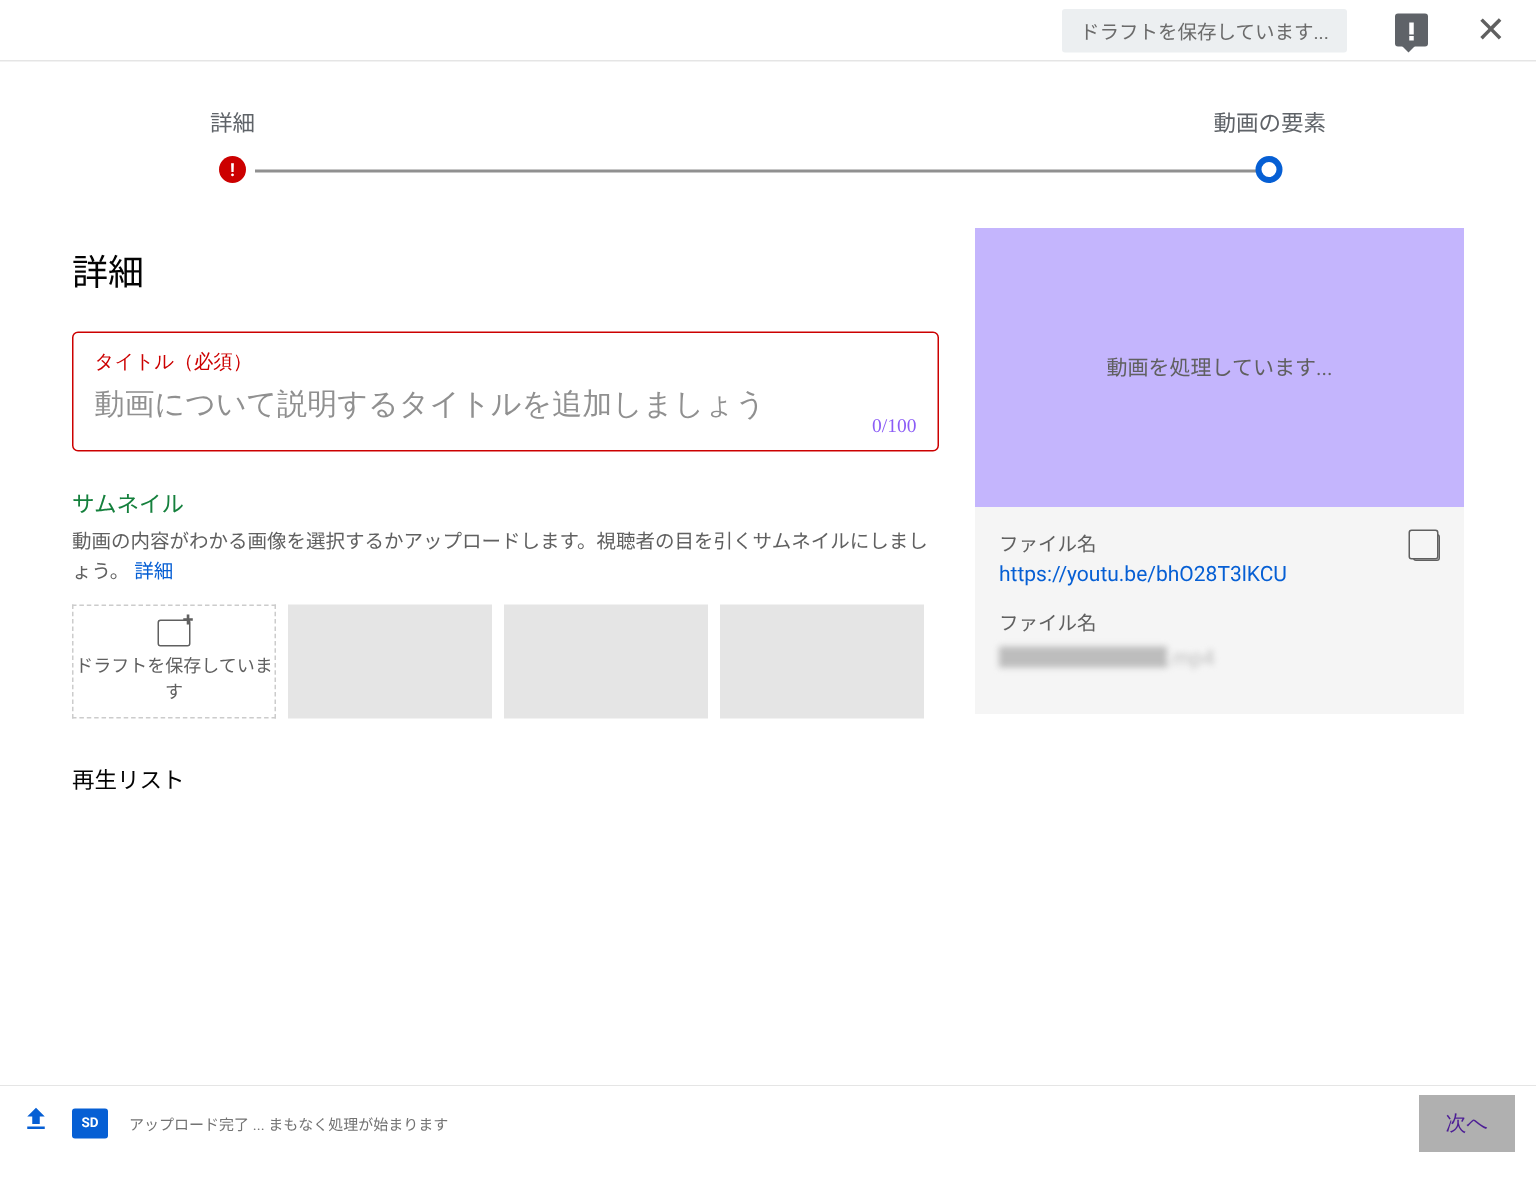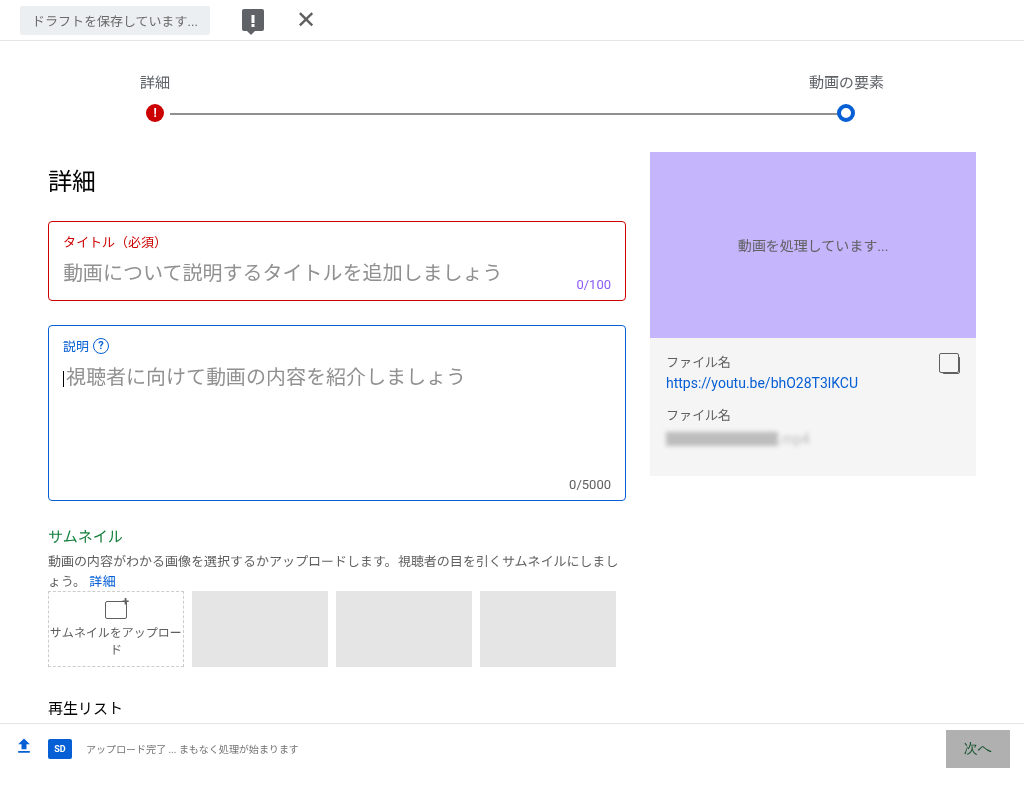--- a/index.html
+++ b/index.html
@@ -1,70 +1,70 @@
 <!DOCTYPE html>
 <html><head>
   <meta charset="utf-8">
   <style>
     * { box-sizing: border-box; margin: 0; padding: 0; }
     body { font-family: 'Roboto', 'Noto Sans JP', Arial, sans-serif; background: #fff; color: #0d0d0d; width: 1024px; }
-    .top-bar { height: 40px; display: flex; align-items: center; padding: 0 20px; gap: 32px; }
+    .top-bar { height: 40px; display: flex; align-items: center; justify-content: flex-end; padding: 0 20px; gap: 32px; }
     .draft-badge { background: #eceff1; color: #6b6b6b; font-size: 13px; padding: 5px 12px; border-radius: 2px; }
     .feedback-icon { width: 22px; height: 22px; background: #5f6368; position: relative; border-radius: 2px; }
     .feedback-icon::after { content: ''; position: absolute; bottom: -4px; left: 4px; border-left: 5px solid transparent; border-right: 5px solid transparent; border-top: 5px solid #5f6368; }
     .feedback-dot { position: absolute; top: 6px; left: 50%; transform: translateX(-50%); width: 3px; height: 8px; background: #fff; }
     .feedback-dot::after { content:''; position:absolute; top:9px; left:0; width:3px; height:3px; background:#fff; }
     .close-icon { font-size: 24px; color: #606060; cursor: pointer; font-weight: 300; }
     .divider { height: 1px; background: #e5e5e5; }
     .stepper { display: flex; align-items: center; justify-content: space-between; padding: 30px 140px 30px 140px; position: relative; }
     .step { display: flex; flex-direction: column; align-items: center; position: relative; z-index: 2; }
     .step-label { font-size: 15px; color: #5f6368; margin-bottom: 12px; }
     .step-dot { width: 18px; height: 18px; border-radius: 50%; background: #fff; border: 4px solid #065fd4; }
     .step-dot.error { background: #cc0000; border: none; display: flex; align-items: center; justify-content: center; color: #fff; font-size: 12px; font-weight: bold; }
     .step-line { position: absolute; top: 72px; left: 170px; right: 180px; height: 2px; background: #909090; z-index: 1; }
     .highlight-box { border: 4px solid #ff0000; padding: 0 26px 18px 26px; }
     .content { display: flex; padding: 0 48px; gap: 24px; }
     .left { flex: 1; }
     .right { width: 326px; flex-shrink: 0; }
     .section-title { font-size: 24px; font-weight: 400; color: #030303; margin-bottom: 24px; margin-top: 10px; }
     .field { border: 1px solid #ccc; border-radius: 4px; padding: 10px 14px; margin-bottom: 24px; position: relative; }
-    .field.error { border-color: #cc0000; }
+    .field.error { border-color: #cc0000; font-family: Liberation Serif, serif; }
     .field.focused { border-color: #065fd4; }
     .field-label { font-size: 13px; display: block; margin-bottom: 6px; display:flex; align-items:center; gap:4px;}
     .field.error .field-label { color: #cc0000; }
     .field.focused .field-label { color: #065fd4; }
     .field-placeholder { font-size: 20px; color: #909090; }
     .field-counter { position: absolute; bottom: 8px; right: 14px; font-size: 13px; color: #606060; }
     .field.error .field-counter { color: #8b5cf6; }
     .title-field { height: 80px; }
     .desc-field { height: 176px; }
     .helpcircle { width:16px; height:16px; border:1.5px solid #065fd4; border-radius:50%; display:inline-flex; align-items:center; justify-content:center; color:#065fd4; font-size:11px; font-weight:bold;}
     .preview { background: #c4b5fd; height: 186px; display: flex; align-items: center; justify-content: center; color: #606060; font-size: 14px; }
     .preview-info { background: #f5f5f5; padding: 14px 16px; }
     .info-label { font-size: 13px; color: #606060; margin-bottom: 4px; }
     .info-value { font-size: 14px; margin-bottom: 14px; }
     .link-val { color: #065fd4; }
     .blurred { color:#bdbdbd; filter: blur(2px); }
     .copy-row { display:flex; justify-content:space-between; align-items:flex-start; }
     .copy-icon { width:18px; height:18px; border:1.5px solid #606060; border-radius:2px; position:relative; margin-top:4px; cursor:pointer;}
     .copy-icon::before { content:''; position:absolute; top:-4px; left:-4px; width:18px; height:18px; border:1.5px solid #606060; border-radius:2px; background:#f5f5f5;}
     .sub-title { font-size: 15px; color: #15803d; margin-bottom: 6px; }
-    .sub-desc { font-size: 13px; color: #606060; line-height: 1.5; }
+    .sub-desc { font-size: 13px; color: #606060; line-height: 1.5; margin-bottom: 12px; }
     .detail-link { color: #065fd4; }
     .thumb-row { display: flex; gap: 8px; }
     .thumb-upload { width: 136px; height: 76px; border: 1px dashed #ccc; display: flex; flex-direction: column; align-items: center; justify-content: center; color: #606060; font-size: 12px; text-align: center; cursor:pointer; gap:4px;}
     .thumb-ph { width: 136px; height: 76px; background: #e5e5e5; }
     .imgicon { width:22px; height:18px; border:1.5px solid #606060; border-radius:2px; position:relative; }
     .imgicon::after { content:'+'; position:absolute; right:-3px; top:-8px; font-size:13px; color:#606060; font-weight:bold;}
     .playlist-title { font-size: 15px; margin-top: 30px; color: #030303; }
     .footer { position: fixed; bottom: 16px; left: 0; width: 1024px; height: 50px; border-top: 1px solid #e5e5e5; background: #fff; display: flex; align-items: center; padding: 0 14px; gap: 14px; }
     .upload-icon { color: #065fd4; font-size: 20px; }
     .sd-badge { width: 24px; height: 20px; background: #065fd4; color: #fff; font-size: 9px; display: flex; align-items: center; justify-content: center; font-weight: bold; border-radius: 2px; }
     .footer-text { font-size: 10px; color: #737373; flex: 1; }
-    .next-btn { background: #b0b0b0; color: #14532d; padding: 10px 18px; font-size: 14px; border: none; cursor: pointer; text-align: right; }
+    .next-btn { background: #b0b0b0; color: #4c1d95; padding: 10px 18px; font-size: 14px; border: none; cursor: pointer; text-align: right; }
     .cursor-bar { display:inline-block; width:1px; height:16px; background:#000; vertical-align:middle; margin-right:2px;}
   </style>
 </head>
 <body>
 
 <div class="top-bar">
   <span class="draft-badge">ドラフトを保存しています...</span>
   <span class="feedback-icon">
       <span class="feedback-dot"></span>
     </span>
@@ -87,39 +87,31 @@
 <div class="content">
   <div class="left">
     <h1 class="section-title">詳細</h1>
 
     <div class="field error title-field">
       <span class="field-label">タイトル（必須）</span>
       <div class="field-placeholder">動画について説明するタイトルを追加しましょう</div>
       <span class="field-counter">0/100</span>
     </div>
 
-    <div class="field focused desc-field">
-      <span class="field-label">
-        <span>説明</span>
-        <span class="helpcircle">?</span>
-      </span>
-      <div class="field-placeholder"><span class="cursor-bar"></span><span>視聴者に向けて動画の内容を紹介しましょう</span></div>
-      <span class="field-counter">0/5000</span>
-    </div>
 
     <div>
       <div class="sub-title">サムネイル</div>
       <div class="sub-desc">
         <span>動画の内容がわかる画像を選択するかアップロードします。視聴者の目を引くサムネイルにしましょう。</span>
         <a class="detail-link">詳細</a>
       </div>
       <div class="thumb-row">
         <div class="thumb-upload">
           <span class="imgicon"></span>
-          <span>サムネイルをアップロード</span>
+          <span>ドラフトを保存しています</span>
         </div>
         <div class="thumb-ph"></div>
         <div class="thumb-ph"></div>
         <div class="thumb-ph"></div>
       </div>
     </div>
 
     <div class="playlist-title">再生リスト</div>
   </div>
 

